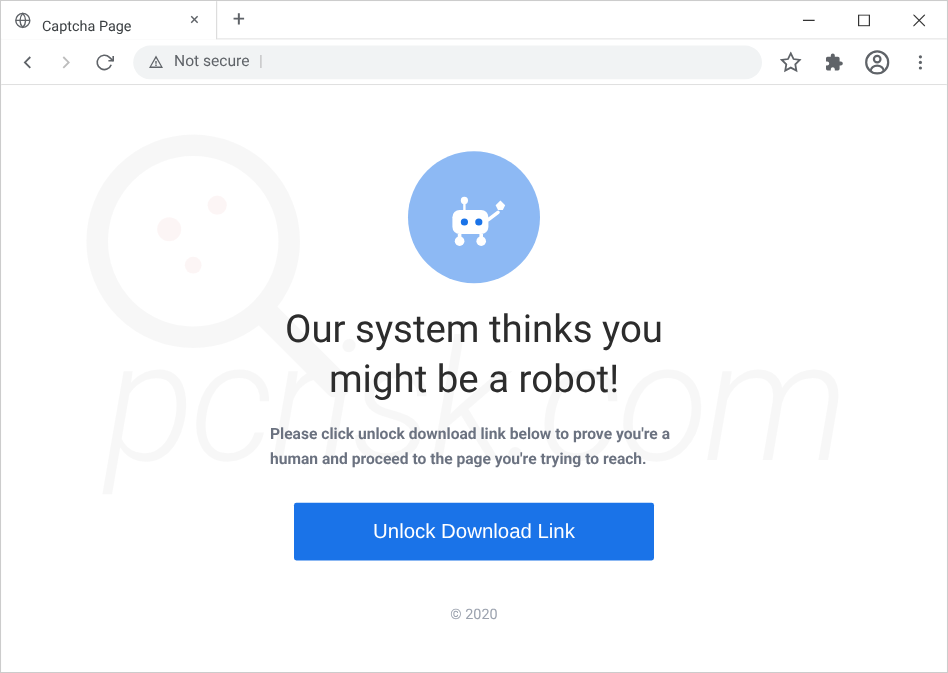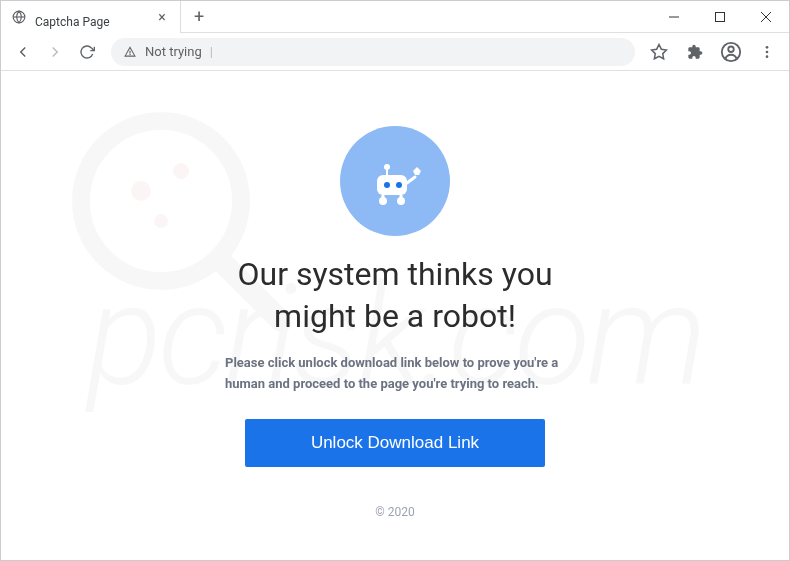--- a/index.html
+++ b/index.html
@@ -291,21 +291,21 @@
           <path d="M23 4v6h-6"></path>
           <path d="M20.49 15a9 9 0 1 1-2.12-9.36L23 10"></path>
         </svg>
     </div>
     <div class="address-bar">
       <span class="security-icon">
         <svg width="14" height="14" viewBox="0 0 24 24" fill="currentColor">
             <path d="M12 2L2 20h20L12 2zm0 4l7 12H5l7-12zm-1 4v4h2v-4h-2zm0 5v2h2v-2h-2z"></path>
           </svg>
       </span>
-      <span class="address-text">Not trying</span>
+      <span class="address-text">Not secure</span>
       <span class="address-sep">|</span>
     </div>
     <div class="toolbar-right">
       <div class="toolbar-icon">
         <svg width="18" height="18" viewBox="0 0 24 24" fill="none" stroke="currentColor" stroke-width="2">
             <polygon points="12 2 15.09 8.26 22 9.27 17 14.14 18.18 21.02 12 17.77 5.82 21.02 7 14.14 2 9.27 8.91 8.26 12 2"></polygon>
           </svg>
       </div>
       <div class="toolbar-icon">
         <svg width="16" height="16" viewBox="0 0 24 24" fill="currentColor">

